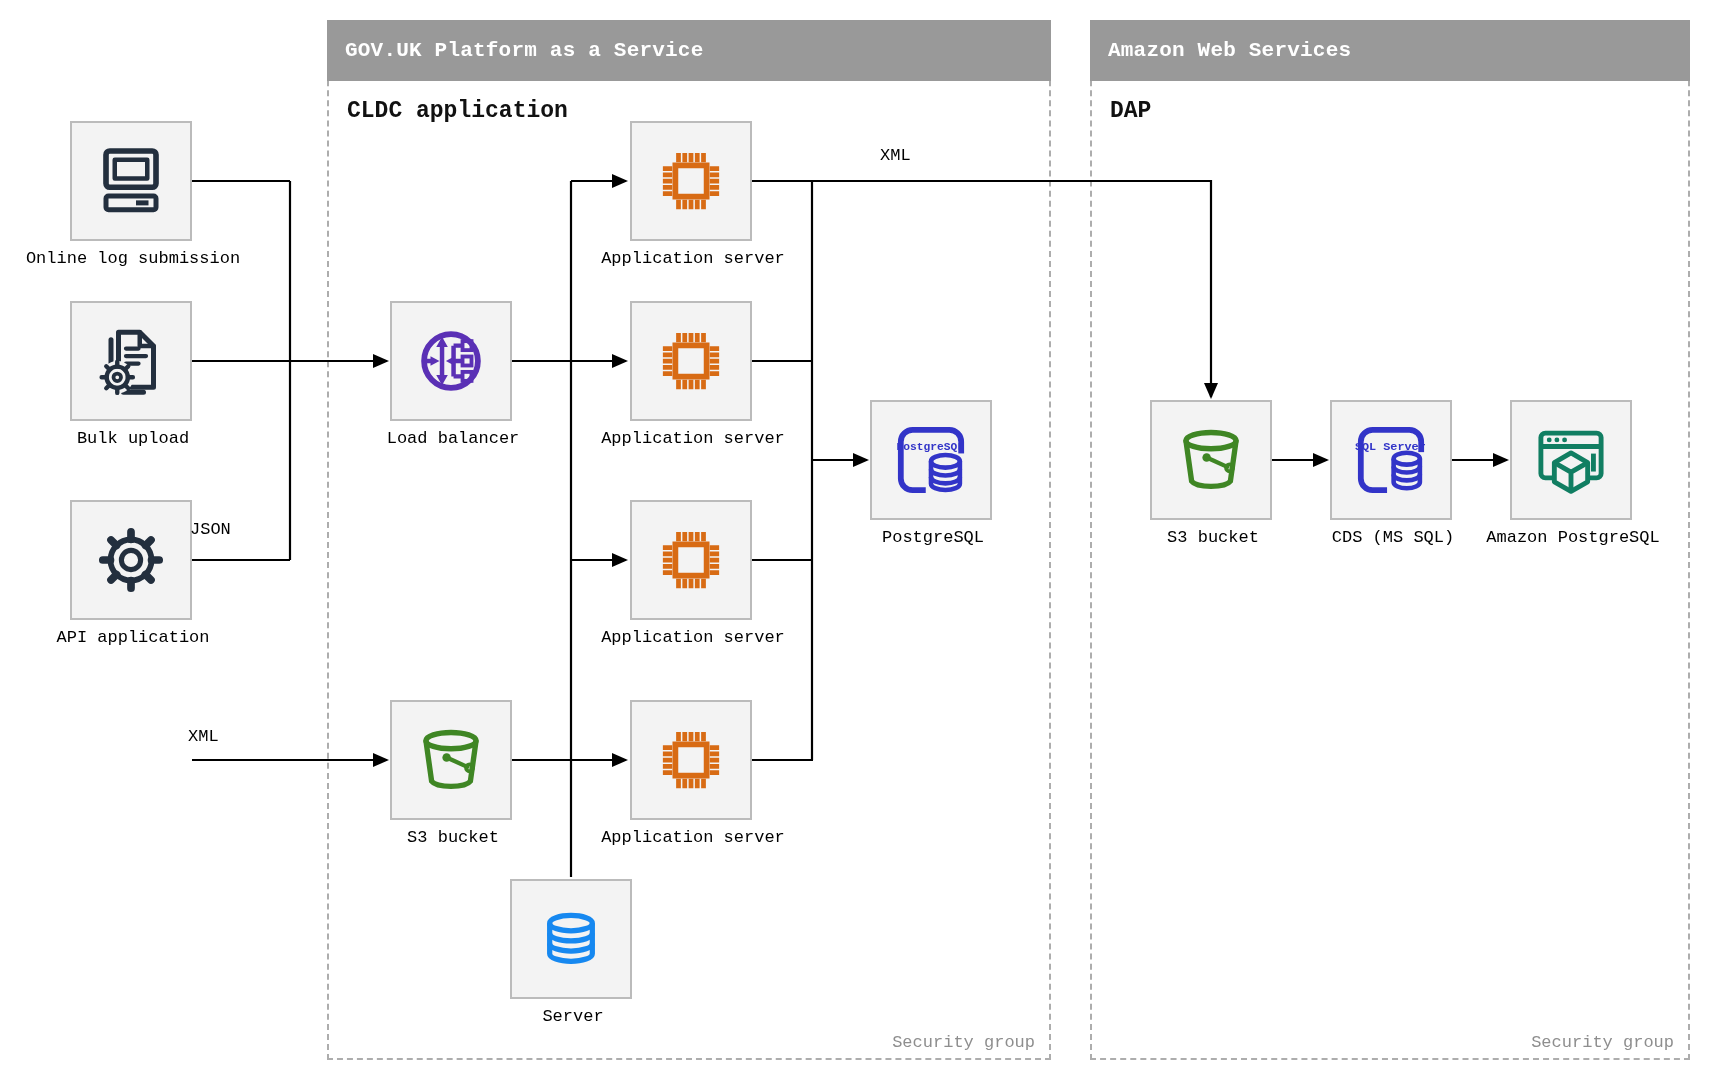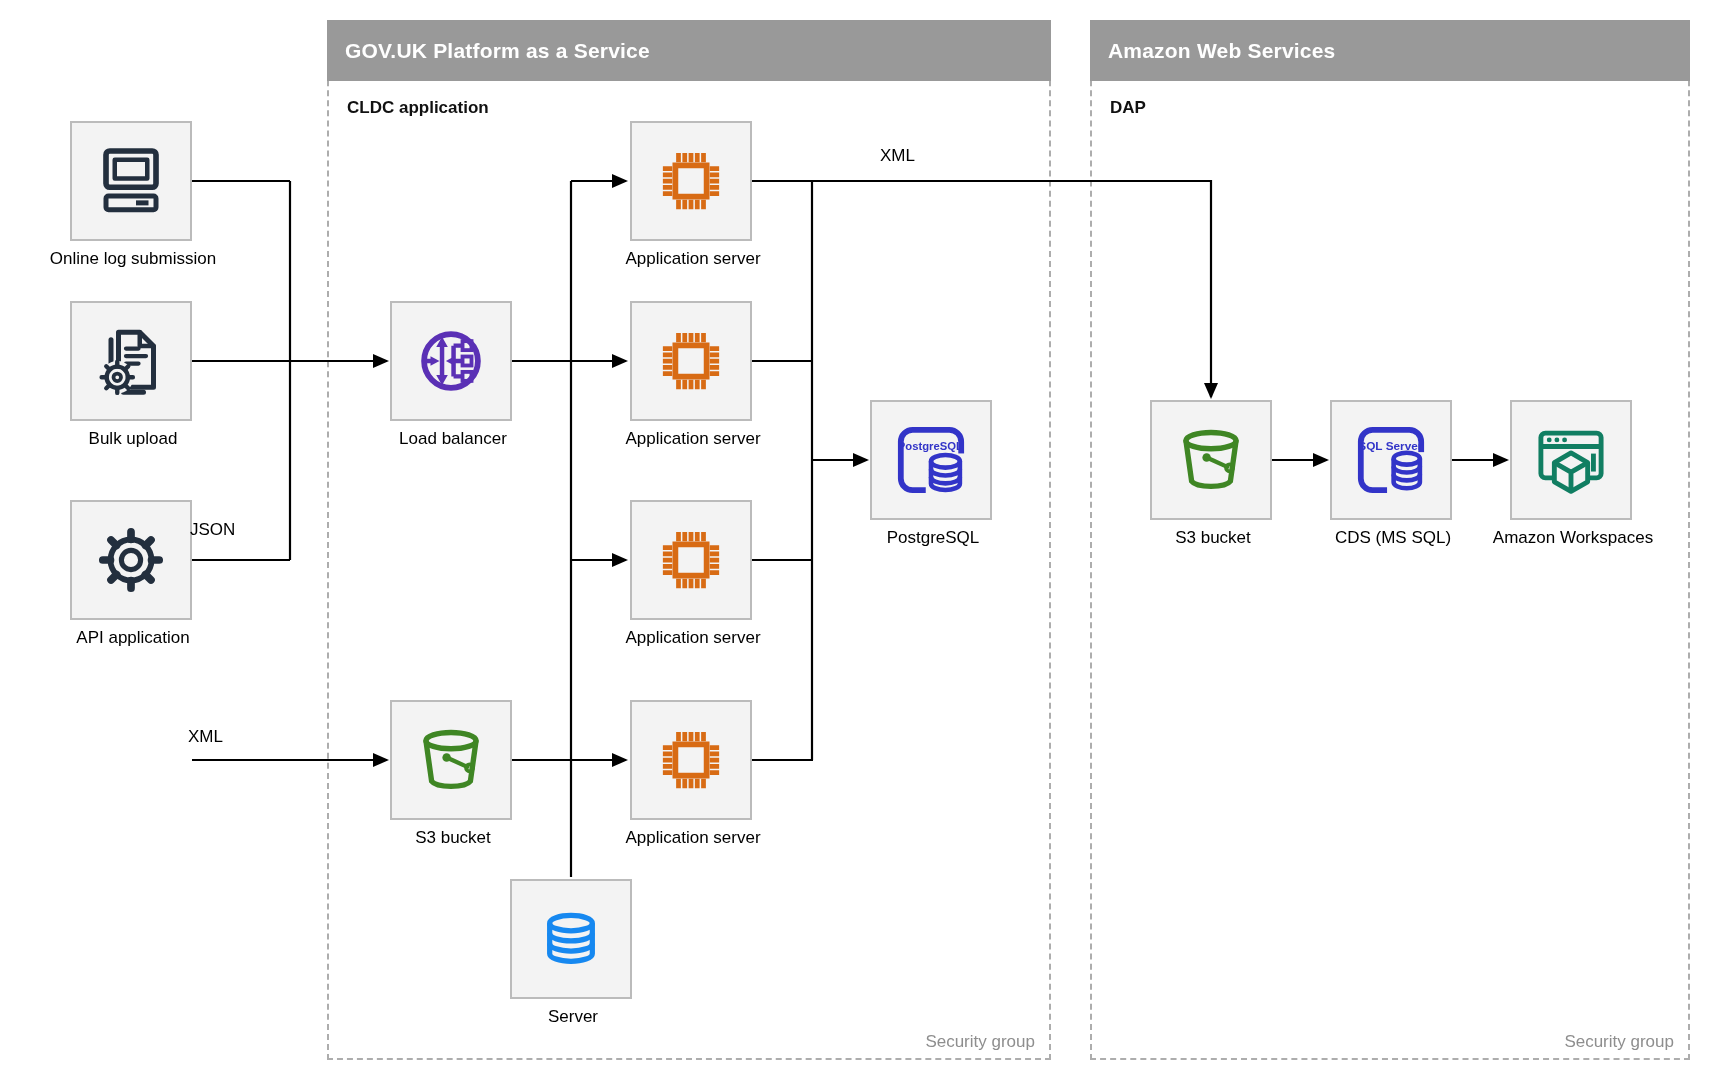--- a/index.html
+++ b/index.html
@@ -1,23 +1,23 @@
 <!DOCTYPE html>
 <html><head>
 <meta charset="utf-8">
 <style>
   html,body{margin:0;padding:0;background:#fff;}
   #canvas{position:relative;width:1712px;height:1082px;background:#fff;overflow:hidden;
-          font-family:Liberation Sans, sans-serif;color:#000;}
+          font-family:Liberation Mono, monospace;color:#000;}
   .panel{position:absolute;border:2px dashed #ADADAD;box-sizing:border-box;z-index:0;}
   .panel-header{position:absolute;top:-2px;left:-2px;width:calc(100% + 4px);height:61px;
                 background:#999999;display:flex;align-items:center;box-sizing:border-box;
                 padding-left:18px;}
   .panel-header span{color:#fff;font-size:21px;font-weight:bold;letter-spacing:.2px;}
-  .panel-sub{position:absolute;left:18px;top:76px;font-size:17px;font-weight:bold;color:#111;}
+  .panel-sub{position:absolute;left:18px;top:76px;font-size:23px;font-weight:bold;color:#111;}
   .seclab{position:absolute;right:14px;bottom:6px;font-size:17px;color:#8E8E8E;}
   svg.wires{position:absolute;left:0;top:0;z-index:1;}
   .node{position:absolute;width:122px;height:120px;background:#F3F3F3;border:2px solid #BBBBBB;
         box-sizing:border-box;display:flex;align-items:center;justify-content:center;z-index:2;}
   .node-label{position:absolute;top:126px;left:-69px;width:260px;text-align:center;
               font-size:17px;color:#000;white-space:nowrap;}
   .elabel{position:absolute;width:100px;font-size:17px;color:#000;z-index:3;}
   .icn{display:block;}
 </style>
 </head>
@@ -265,16 +265,16 @@
         <line x1="49.5" y1="27" x2="49.5" y2="41" stroke-width="3.8"></line>
       </g>
       <g fill="#117E62">
         <circle cx="15" cy="16.3" r="1.9"></circle>
         <circle cx="21" cy="16.3" r="1.9"></circle>
         <circle cx="27" cy="16.3" r="1.9"></circle>
       </g>
       <polygon points="32,26.5 45,34 45,49 32,56.5 19,49 19,34" fill="#F3F3F3" stroke="#117E62" stroke-width="3.8" stroke-linejoin="round"></polygon>
       <path d="M19,34 L32,41.5 L45,34 M32,41.5 V56.5" stroke="#117E62" stroke-width="3.8" fill="none"></path>
     </svg>
-    <div class="node-label">Amazon Workspaces</div>
+    <div class="node-label">Amazon PostgreSQL</div>
   </div>
 
 </div>
 
 </body></html>

